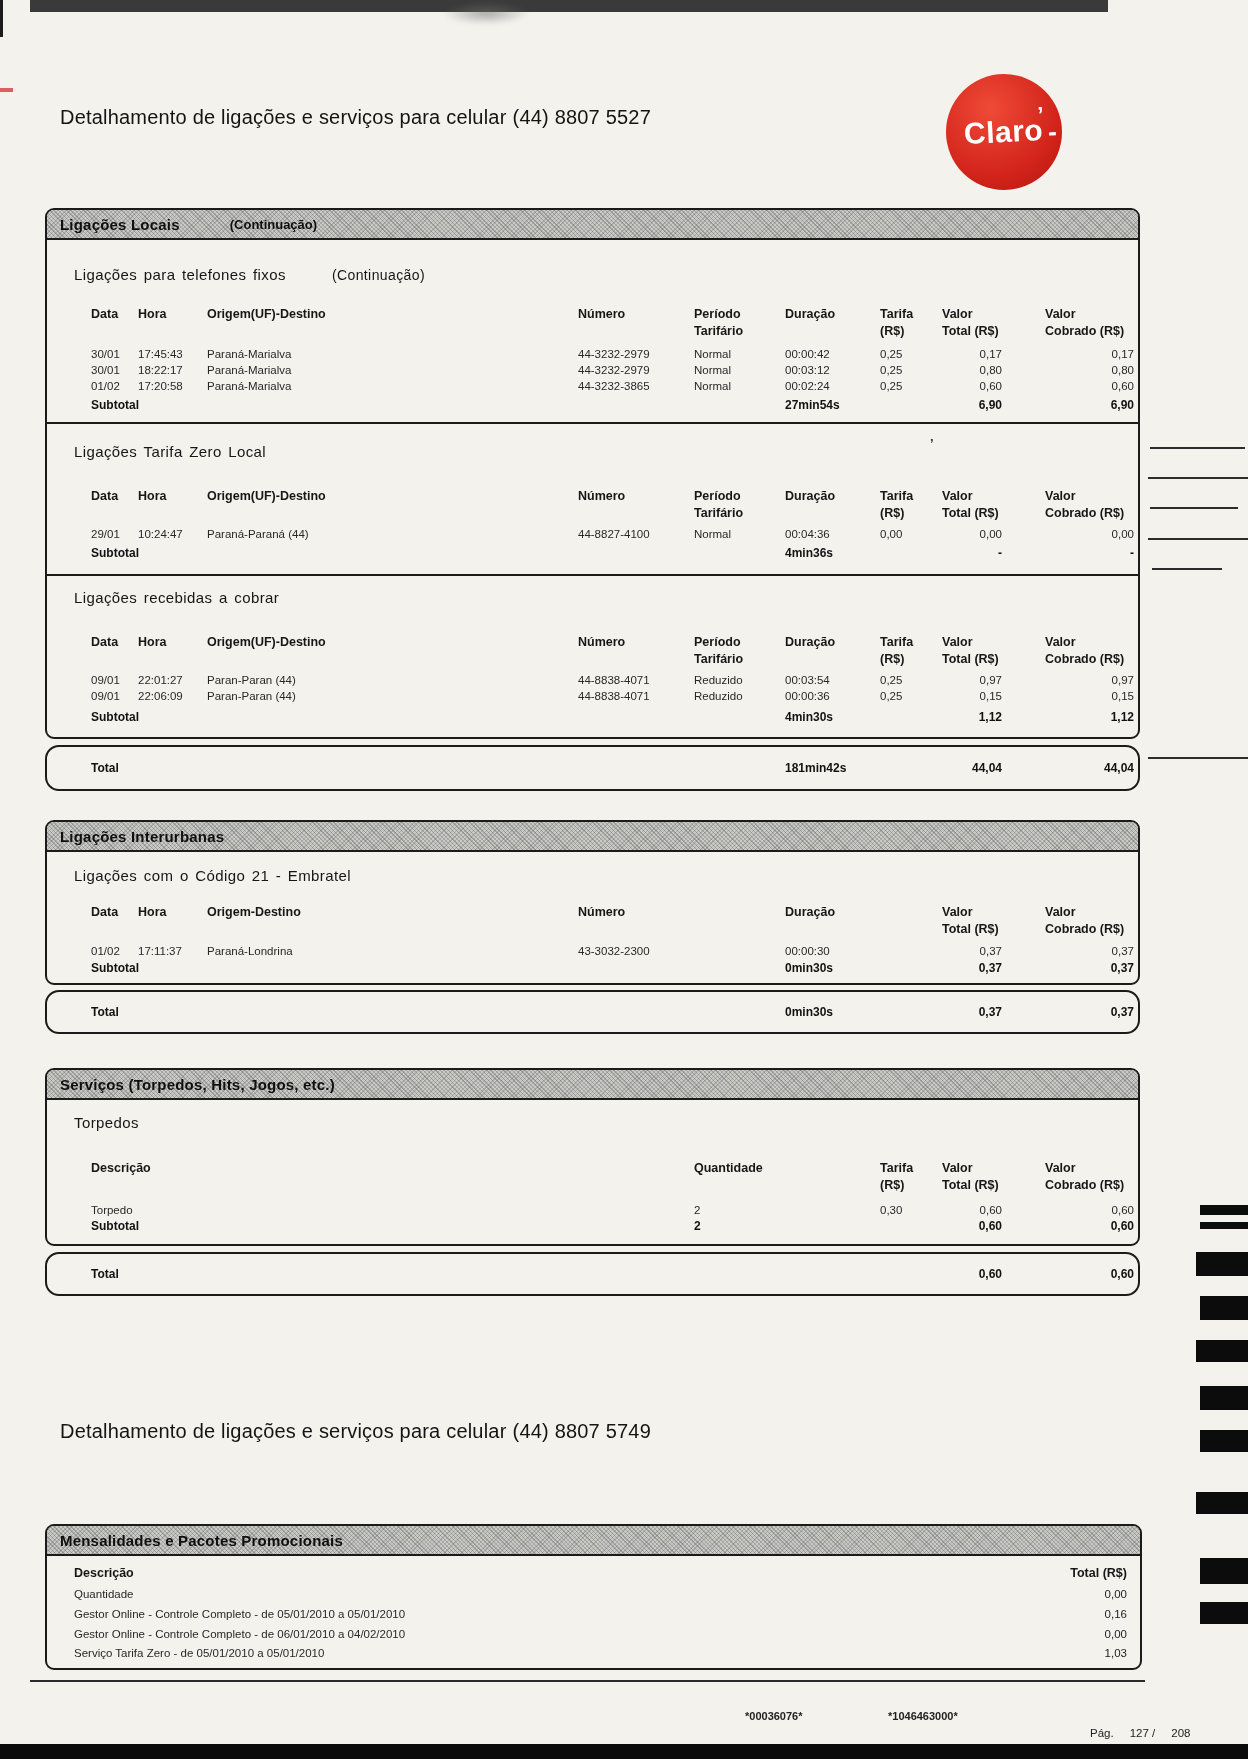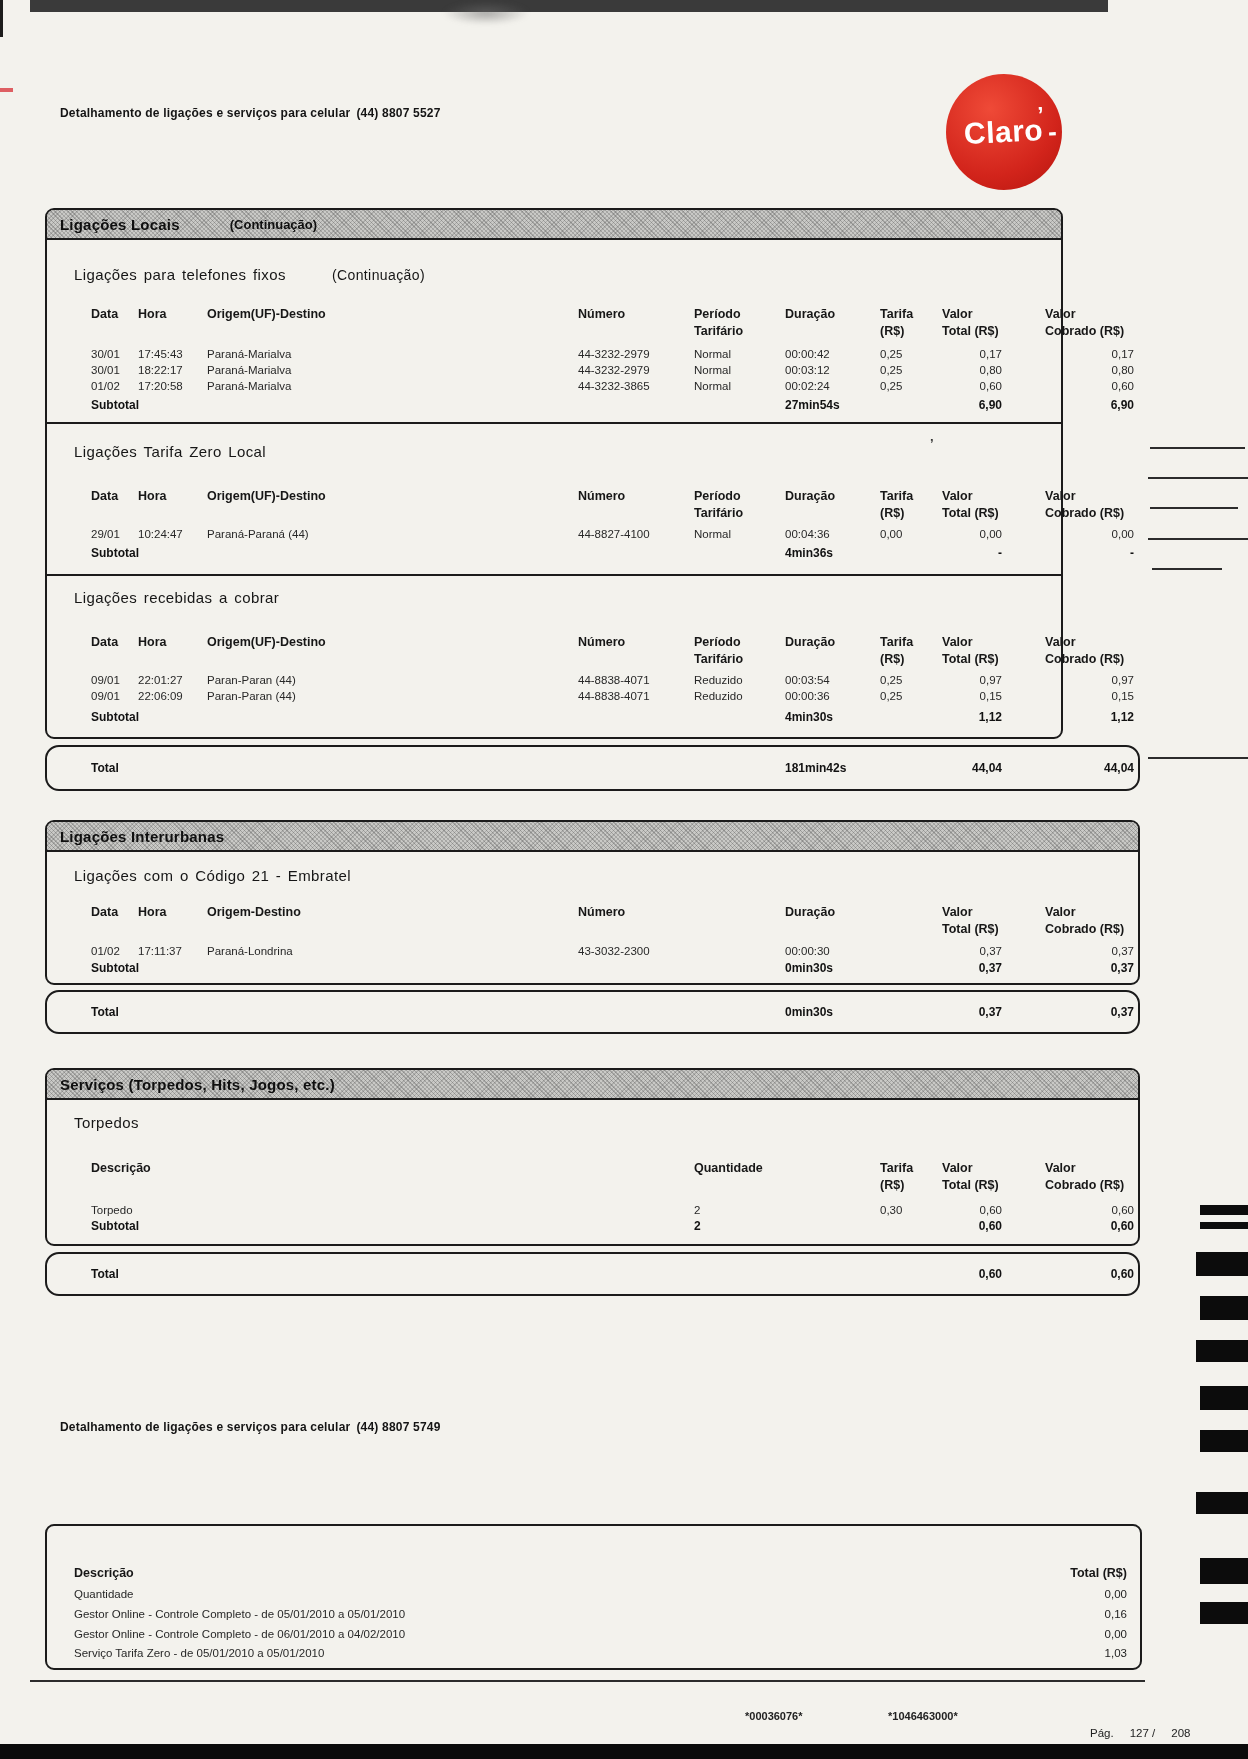--- a/index.html
+++ b/index.html
@@ -4,21 +4,21 @@
 <style>
   * { margin:0; padding:0; box-sizing:border-box; }
   html,body { width:1248px; height:1759px; }
   body {
     position:relative; overflow:hidden;
     background:#f3f2ed;
     font-family:"Liberation Sans", sans-serif;
     color:#1f1f1f;
   }
   .abs { position:absolute; }
-  .h1 { font-size:12px; font-weight:bold; letter-spacing:.2px; color:#141414; }
+  .h1 { font-size:20px; font-weight:normal; letter-spacing:.2px; color:#141414; }
   .h1 .ph { margin-left:6px; }
 
   
   .topbar { left:30px; top:0; width:1078px; height:12px; background:#3a3a3a; }
   .smudge { left:442px; top:1px; width:88px; height:24px; background:radial-gradient(ellipse at center, rgba(110,110,110,.55), rgba(110,110,110,0) 70%); filter:blur(2px); }
   .cornerv { left:0; top:0; width:3px; height:37px; background:#1c1c1c; }
   .redtick { left:0; top:88px; width:13px; height:4px; background:#de5f63; }
   .scanline { background:#2c2c2c; height:2px; }
   .scanbar { left:1200px; width:48px; background:#0c0c0c; }
   .bottombar { left:0; top:1744px; width:1248px; height:15px; background:#0b0b0b; }
@@ -77,21 +77,21 @@
 <div class="abs redtick"></div>
 
 <div class="abs h1" style="left:60px; top:106px;">
   <span>Detalhamento de ligações e serviços para celular</span><span class="ph">(44) 8807 5527</span>
 </div>
 
 <div class="abs claro">
   <span class="word"><span>Claro</span><span class="acc">’</span><span class="dash">-</span></span>
 </div>
 
-<div class="secwrap" style="left:45px; top:208px; width:1018px; height:531px;">
+<div class="secwrap" style="left:45px; top:208px; width:1095px; height:531px;">
   <div class="secbar">
     <span class="t">Ligações Locais</span>
     <span class="n">(Continuação)</span>
   </div>
 
   <div class="subtitle" style="top:56px;">
     <span>Ligações para telefones fixos</span><span class="cont">(Continuação)</span>
   </div>
   <div class="callgrid hrow" style="top:96px;">
     <div>Data</div>
@@ -390,20 +390,23 @@
     <div class="b r">0,60</div>
     <div class="b r">0,60</div>
   </div>
 </div>
 
 <div class="abs h1" style="left:60px; top:1420px;">
   <span>Detalhamento de ligações e serviços para celular</span><span class="ph">(44) 8807 5749</span>
 </div>
 
 <div class="secwrap" style="left:45px; top:1524px; width:1097px; height:146px;">
+  <div class="secbar">
+    <span class="t">Mensalidades e Pacotes Promocionais</span>
+  </div>
   <div class="mrow mhead" style="top:40px;">
     <span class="d">Descrição</span>
     <span class="v">Total (R$)</span>
   </div>
   <div class="mrow" style="top:62px;">
     <span class="d">Quantidade</span>
     <span class="v">0,00</span>
   </div>
   <div class="mrow" style="top:82px;">
     <span class="d">Gestor Online - Controle Completo - de 05/01/2010 a 05/01/2010</span>

